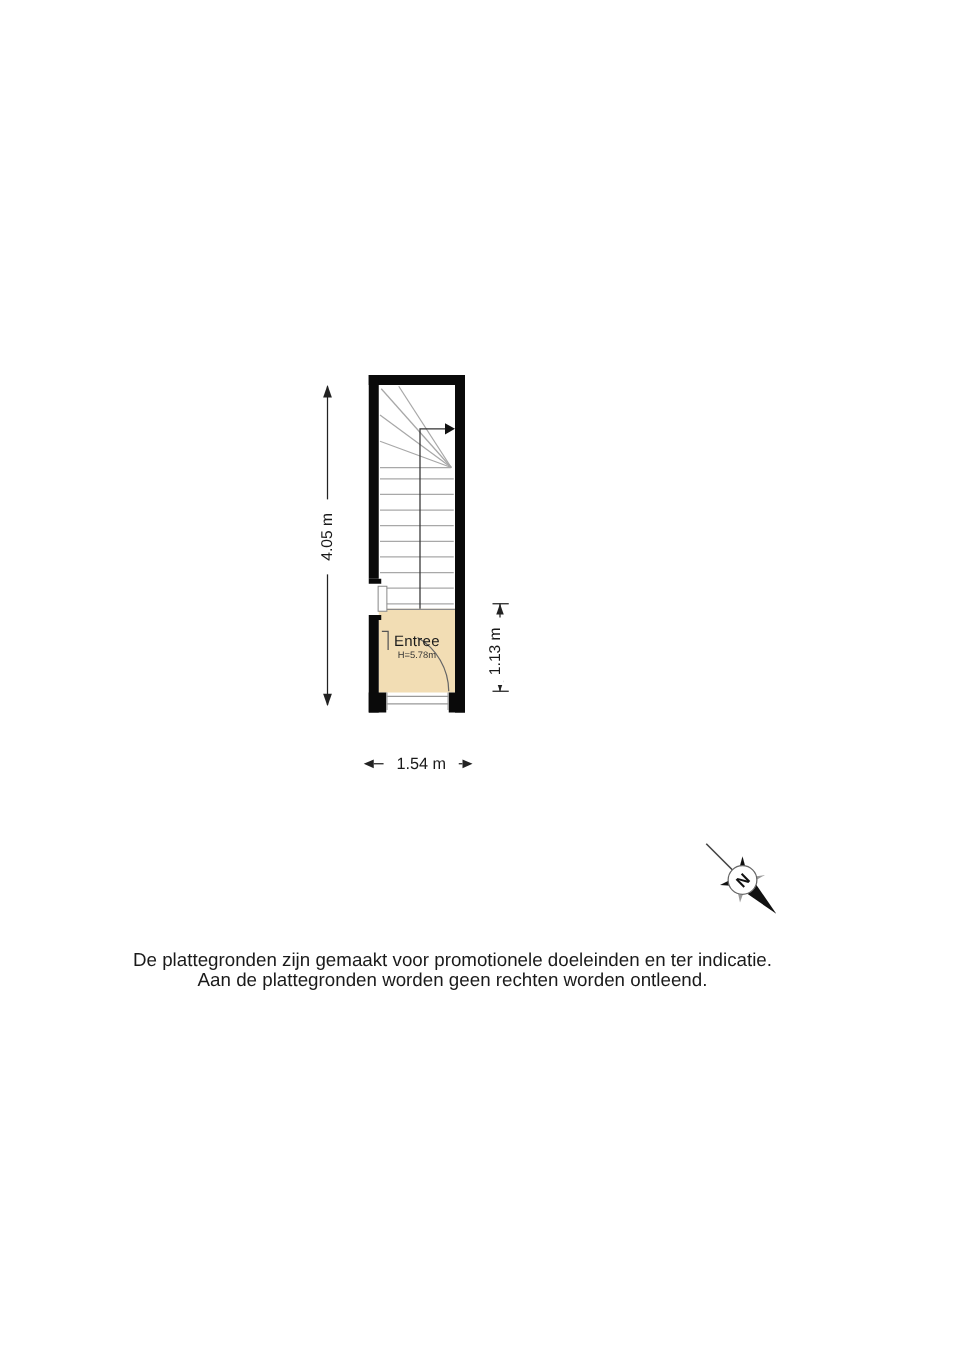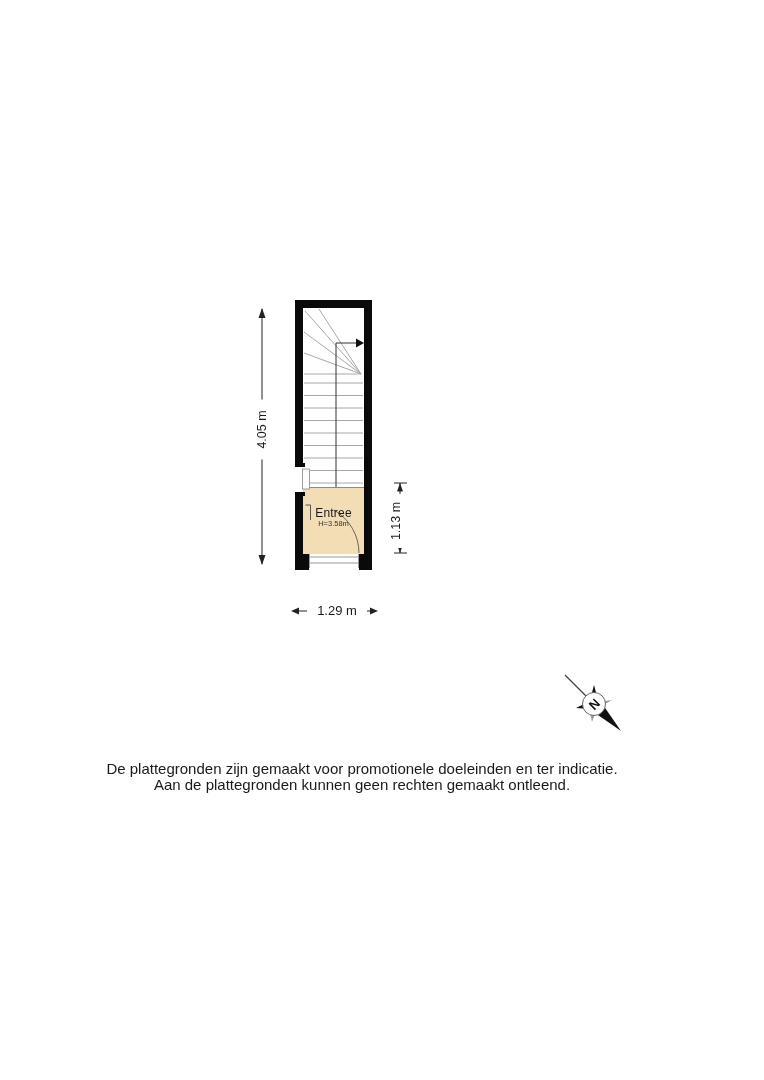--- a/index.html
+++ b/index.html
@@ -125,22 +125,22 @@
     <polygon points="592,722 589,708 597,708" fill="#9a9a9a"></polygon>
     <circle cx="594" cy="704" r="11.5" fill="#ffffff" stroke="#666666" stroke-width="1"></circle>
     <text x="594" y="709" text-anchor="middle" font-size="13" font-weight="bold" fill="#111111" font-family="Liberation Sans, sans-serif" transform="rotate(-45 594 704)">N</text>
   </g>
 </svg>
 
 <div class="dim-label vert" style="left:232px;top:422px;width:60px;height:15px;">4.05 m</div>
 
 <div class="dim-label vert" style="left:369px;top:514px;width:54px;height:14px;">1.13 m</div>
 
-<div class="dim-label" style="left:307px;top:603px;width:60px;font-size:13px;">1.29 m</div>
+<div class="dim-label" style="left:307px;top:603px;width:60px;font-size:13px;">1.54 m</div>
 
 <div class="room-name" style="left:303px;top:506px;width:61px;">Entree</div>
 
-<div class="room-height" style="left:303px;top:519px;width:61px;">H=3.58m</div>
+<div class="room-height" style="left:303px;top:519px;width:61px;">H=5.78m</div>
 
 <div class="disclaimer">
   <div>De plattegronden zijn gemaakt voor promotionele doeleinden en ter indicatie.</div>
-  <div>Aan de plattegronden kunnen geen rechten gemaakt ontleend.</div>
+  <div>Aan de plattegronden worden geen rechten worden ontleend.</div>
 </div>
 
 </body></html>

